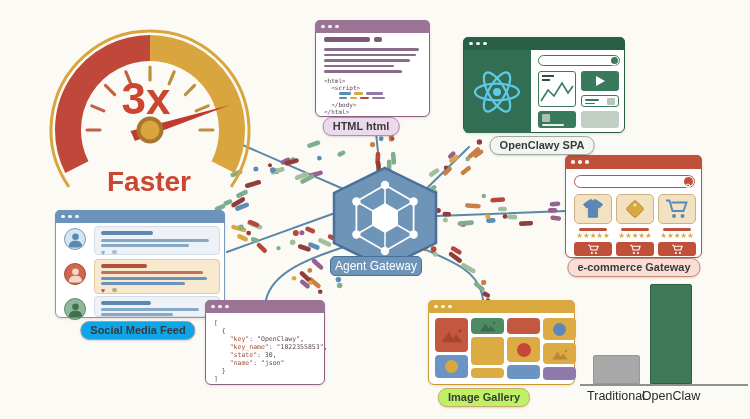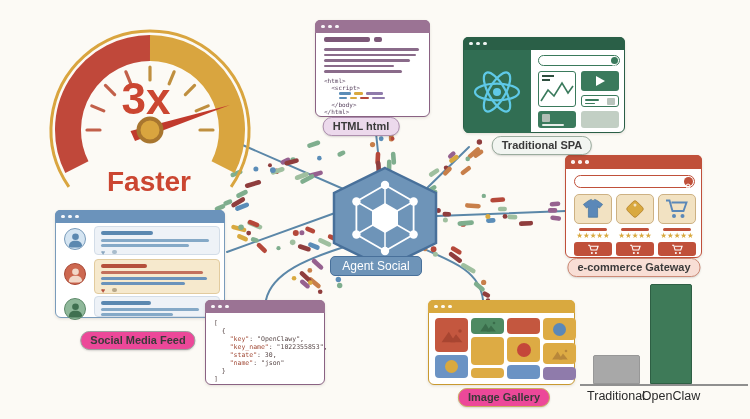--- a/index.html
+++ b/index.html
@@ -273,21 +273,21 @@
       <div class="bar-line" style="left:3px;top:3px;width:14px;height:1.8px;background:#3a7a5c;"></div>
       <div class="bar-line" style="left:3px;top:6.5px;width:10px;height:1.8px;background:#3a7a5c;"></div>
       <div class="abs" style="right:3px;top:2px;width:8px;height:7px;background:#b8c4bc;border-radius:1px;"></div>
     </div>
     <div class="spa-card" style="left:74px;top:73px;width:38px;height:17px;background:#3a7a5c;">
       <div class="abs" style="left:4px;top:3px;width:8px;height:8px;background:#b0bdb4;border-radius:1px;"></div>
       <div class="bar-line" style="left:4px;top:13px;width:22px;height:1.8px;background:#e8eee9;"></div>
     </div>
     <div class="spa-card" style="left:117px;top:73px;width:38px;height:17px;background:#c2cfc4;"></div>
   </div>
-  <div class="pill" style="left:542px;top:136px;background:#f2f5f1;border-color:#9aab9d;">Traditional SPA</div>
+  <div class="pill" style="left:542px;top:136px;background:#f2f5f1;border-color:#9aab9d;">OpenClawy SPA</div>
 
   <div class="window" style="left:55px;top:210px;width:170px;height:108px;border-color:#7a9cbb;">
     <div class="titlebar" style="background:#6b93bb;">
       <span class="dot"></span>
       <span class="dot"></span>
       <span class="dot"></span>
     </div>
 
     <div class="avatar" style="left:8px;top:17px;width:22px;height:22px;background:#d5e5f2;border:1.3px solid #7a9cbb;">
       <svg width="19" height="19" viewBox="0 0 24 24">
@@ -323,23 +323,23 @@
         <circle cx="12" cy="8.5" r="4.2" fill="#3f7050"></circle>
           <path d="M3.5 22 C3.5 15.5 7 13.5 12 13.5 C17 13.5 20.5 15.5 20.5 22 Z" fill="#3f7050"></path>
       </svg>
     </div>
     <div class="post" style="left:38px;top:85px;width:126px;height:21px;background:#eef2f7;border-color:#d3dde8;">
       <div class="bar-line" style="left:6px;top:3.5px;width:50px;height:4px;background:#5b88b0;"></div>
       <div class="bar-line" style="left:6px;top:10.5px;width:98px;height:3px;background:#85a9c7;"></div>
       <div class="bar-line" style="left:6px;top:16px;width:72px;height:3px;background:#85a9c7;"></div>
     </div>
   </div>
-  <div class="pill" style="left:138px;top:331px;background:#ec4899;border-color:#a0a0a0;">Social Media Feed</div>
-
-  <div id="gateway-label">Agent Social</div>
+  <div class="pill" style="left:138px;top:321px;background:#0ea5e9;border-color:#a0a0a0;">Social Media Feed</div>
+
+  <div id="gateway-label">Agent Gateway</div>
 
   <div class="window" style="left:565px;top:155px;width:137px;height:103px;border-color:#c0503a;">
     <div class="titlebar" style="background:#c0503a;height:14px;">
       <span class="dot"></span>
       <span class="dot"></span>
       <span class="dot"></span>
     </div>
     <div class="abs" style="left:8px;top:19px;width:121px;height:13px;border:1.3px solid #c0503a;border-radius:7px;">
       <div class="abs" style="right:1.5px;top:1px;width:9px;height:9px;border-radius:50%;background:#c0503a;">
         <svg width="9" height="9" viewBox="0 0 10 10">
@@ -460,21 +460,21 @@
           <svg width="24" height="12" viewBox="0 0 32 20">
             <polygon points="3,19 12,6 20,19" fill="#b8873a"></polygon>
               <polygon points="14,19 21,9 29,19" fill="#b8873a"></polygon>
               <circle cx="26" cy="5" r="2.2" fill="#b8873a"></circle>
           </svg>
         </div>
         <div class="gtile" style="background:#8f7bab;height:13px;"></div>
       </div>
     </div>
   </div>
-  <div class="pill" style="left:484px;top:388px;background:#ec4899;border-color:#ccac62;margin-left:20px;">Image Gallery</div>
+  <div class="pill" style="left:484px;top:388px;background:#bef264;border-color:#ccac62;">Image Gallery</div>
 
   <div class="chart">
     <div class="bar trad" style="height: 29px; background: rgb(168, 168, 168);"></div>
     <div class="bar open" style="height: 100px; background: rgb(62, 122, 88);"></div>
     <div class="baseline"></div>
     <span class="cat" style="left:36px;">Traditional</span>
     <span class="cat" style="left:91px;">OpenClaw</span>
   </div>
 
 </div>

